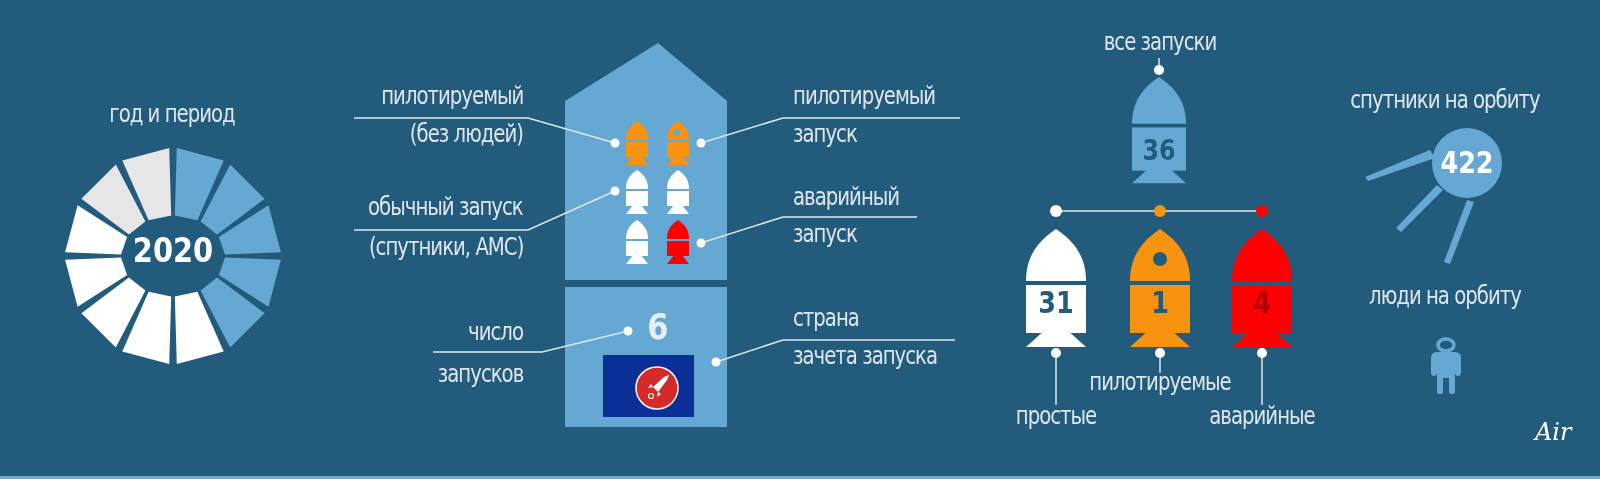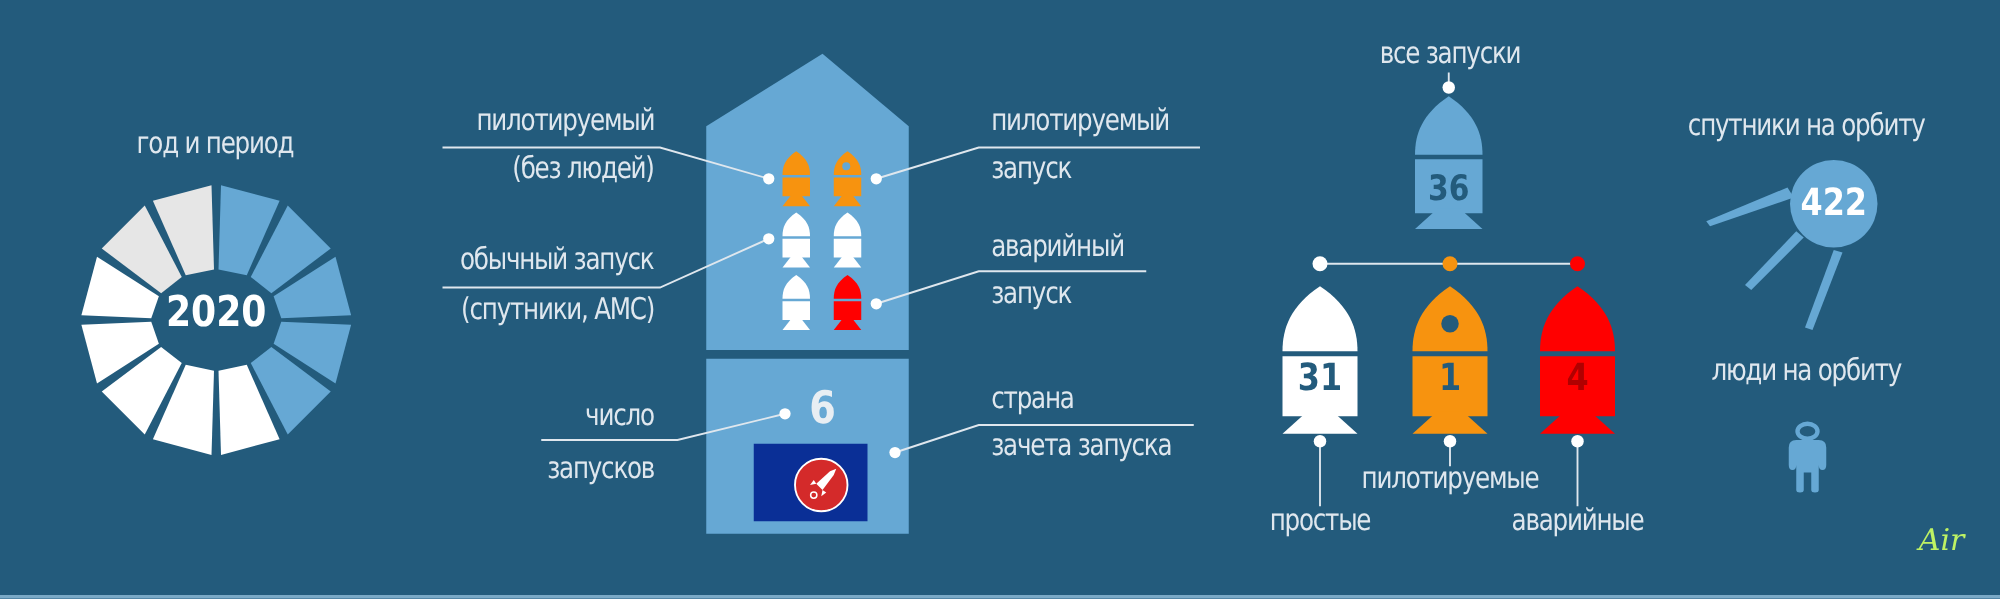--- a/index.html
+++ b/index.html
@@ -4,21 +4,21 @@
 <style>
   html,body{margin:0;padding:0;}
   body{width:1600px;height:479px;background:#235b7c;position:relative;overflow:hidden;font-family:"Liberation Sans",sans-serif;}
   .canvas{position:absolute;left:0;top:0;width:1600px;height:479px;}
   .lbl{position:absolute;color:#dfe7ee;font-family:"DejaVu Sans",sans-serif;font-size:24px;letter-spacing:-1.2px;white-space:nowrap;transform:scaleX(0.82);}
   .lbl.r{transform-origin:right center;text-align:right;}
   .lbl.l{transform-origin:left center;}
   .lbl.c{transform-origin:center center;text-align:center;}
   .num{position:absolute;font-family:"DejaVu Sans",sans-serif;font-weight:bold;text-align:center;transform:scaleX(0.85);}
   .bottom-bar{position:absolute;left:0;top:476px;width:1600px;height:3px;background:#7aa9c6;}
-  .signature{position:absolute;left:1535px;top:418px;color:#bef264;font-family:"DejaVu Serif",serif;font-style:italic;font-size:24px;}
+  .signature{position:absolute;left:1535px;top:418px;color:#ffffff;font-family:"DejaVu Serif",serif;font-style:italic;font-size:24px;}
 </style>
 </head>
 <body>
 
 <div class="canvas">
 
   <div class="lbl c" style="left:92px;top:100px;width:160px;">год и период</div>
   <svg style="position:absolute;left:62px;top:145px;" width="222" height="222" viewBox="-111 -111 222 222">
     <g id="wheel">
         <polygon points="1.8,-40.5 3.8,-107.9 50.7,-95.4 24.4,-35.8" fill="#66a8d4"></polygon>

